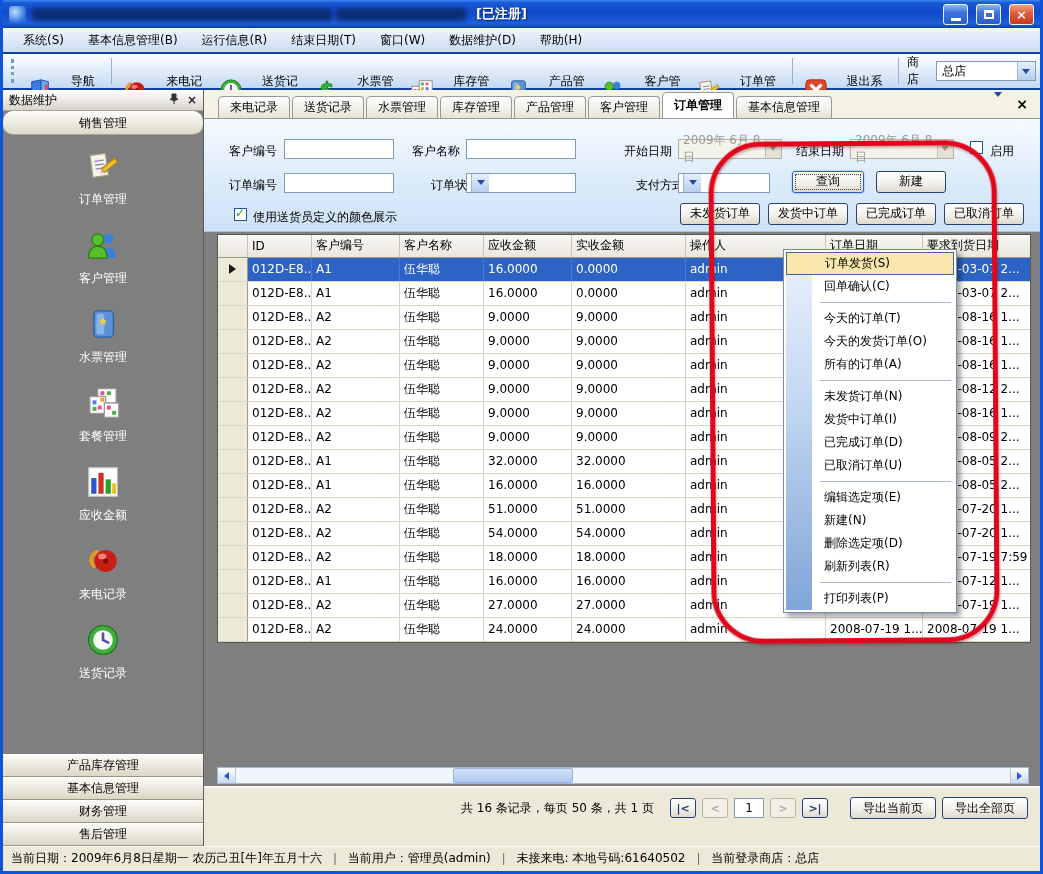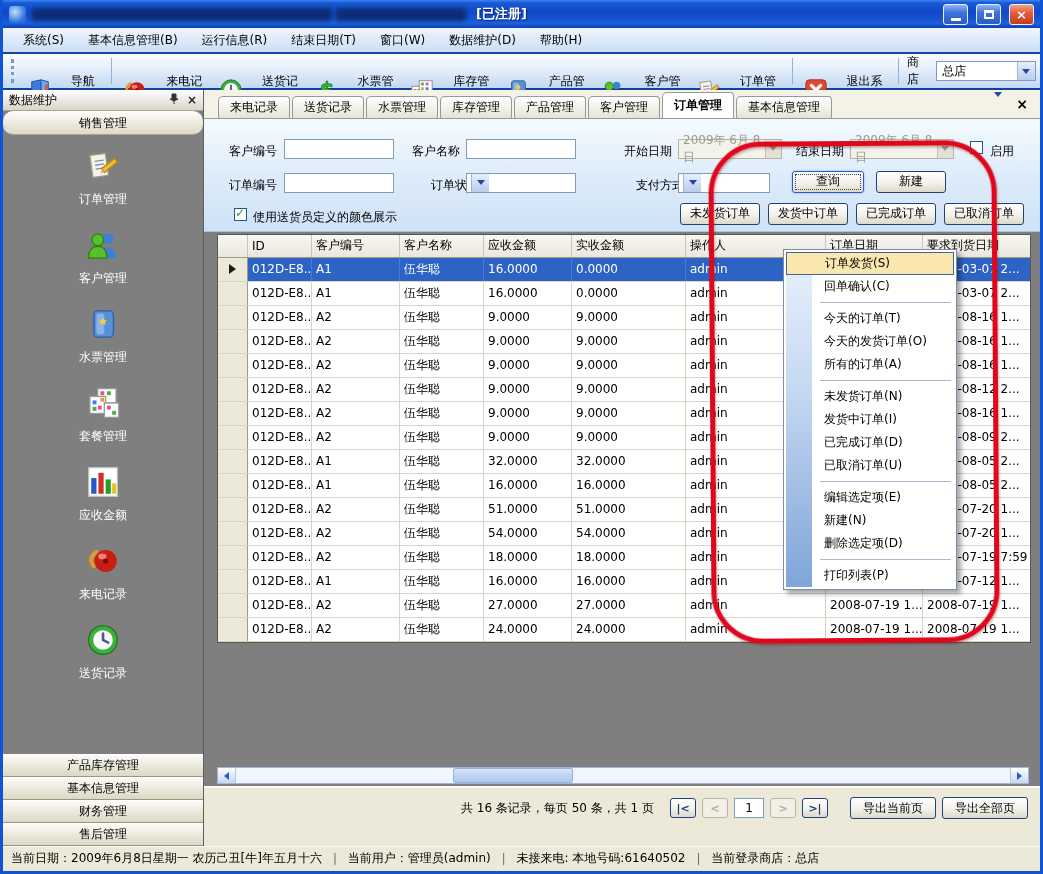--- a/index.html
+++ b/index.html
@@ -723,20 +723,23 @@
     </div>
       <div class="menu-item">
       <span class="mi-label">编辑选定项(E)</span>
     </div>
       <div class="menu-item">
       <span class="mi-label">新建(N)</span>
     </div>
       <div class="menu-item">
       <span class="mi-label">删除选定项(D)</span>
     </div>
+      <div class="menu-item">
+      <span class="mi-label">刷新列表(R)</span>
+    </div>
       <div class="menu-item separator">
       
     </div>
       <div class="menu-item">
       <span class="mi-label">打印列表(P)</span>
     </div>
     </div>
 
   <div class="red-annotation"></div>
 </div>

